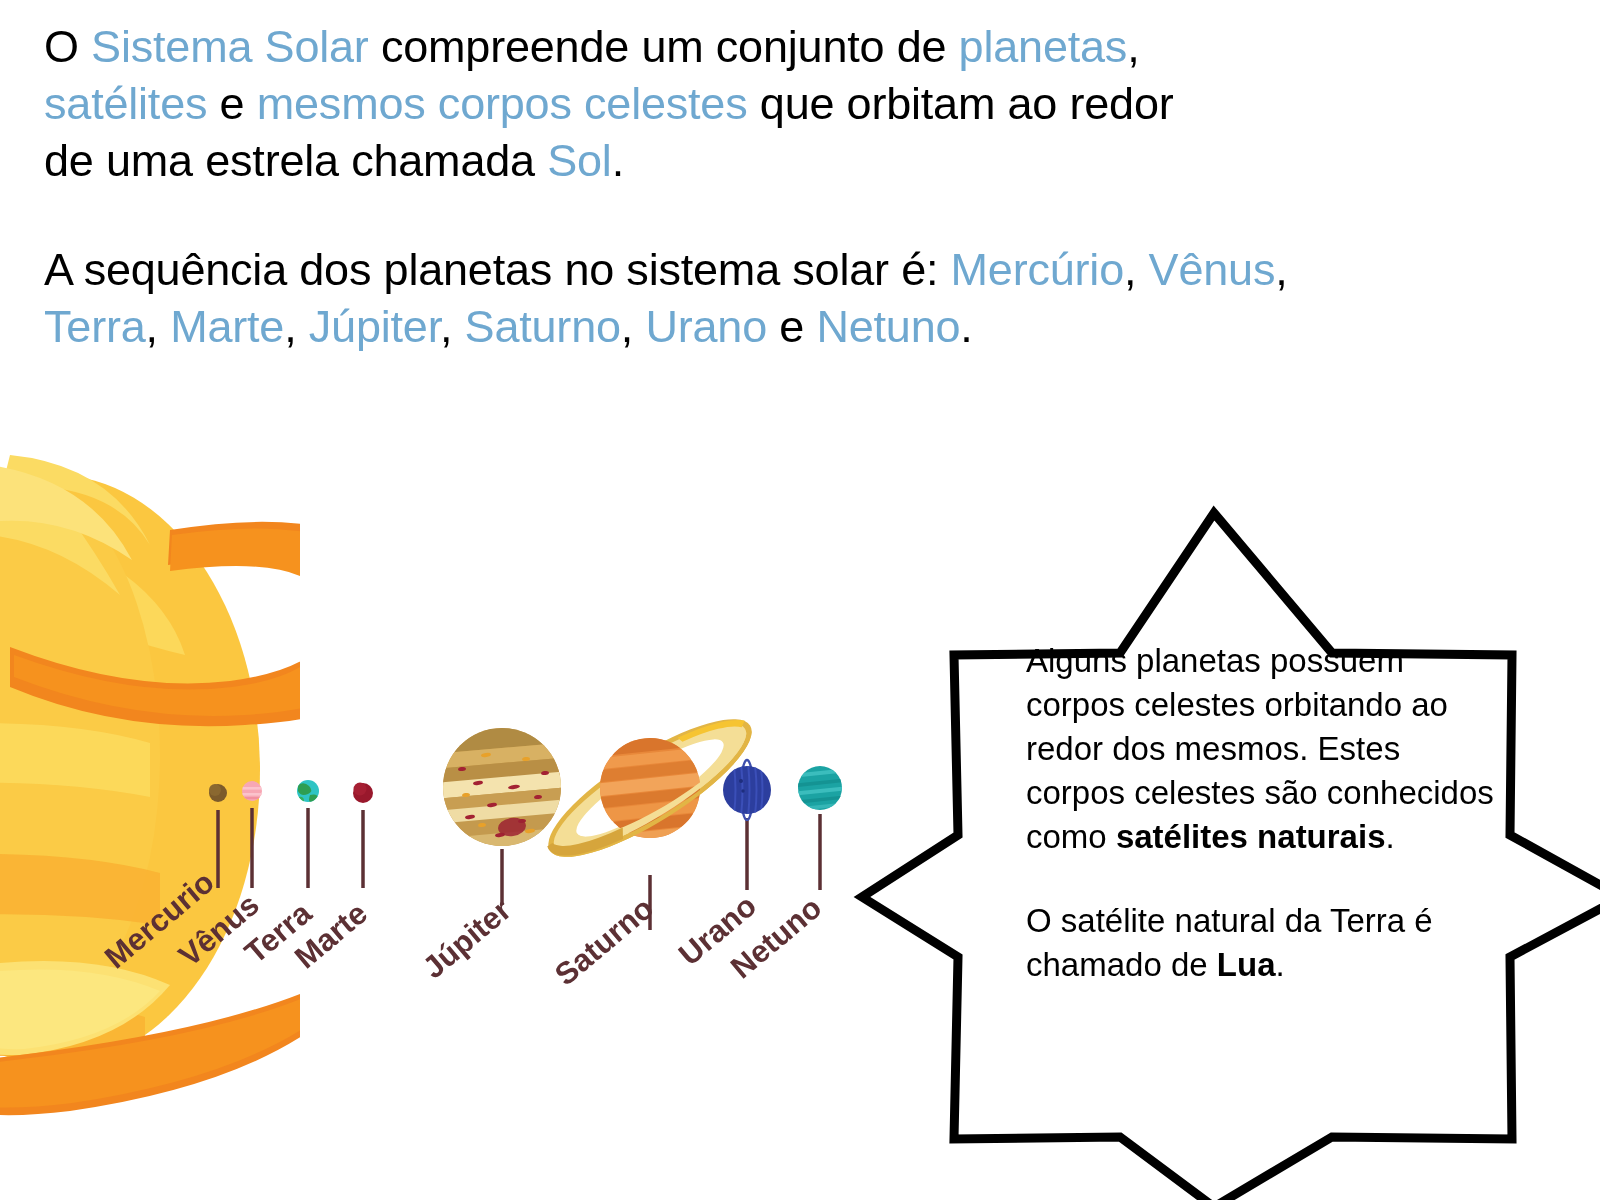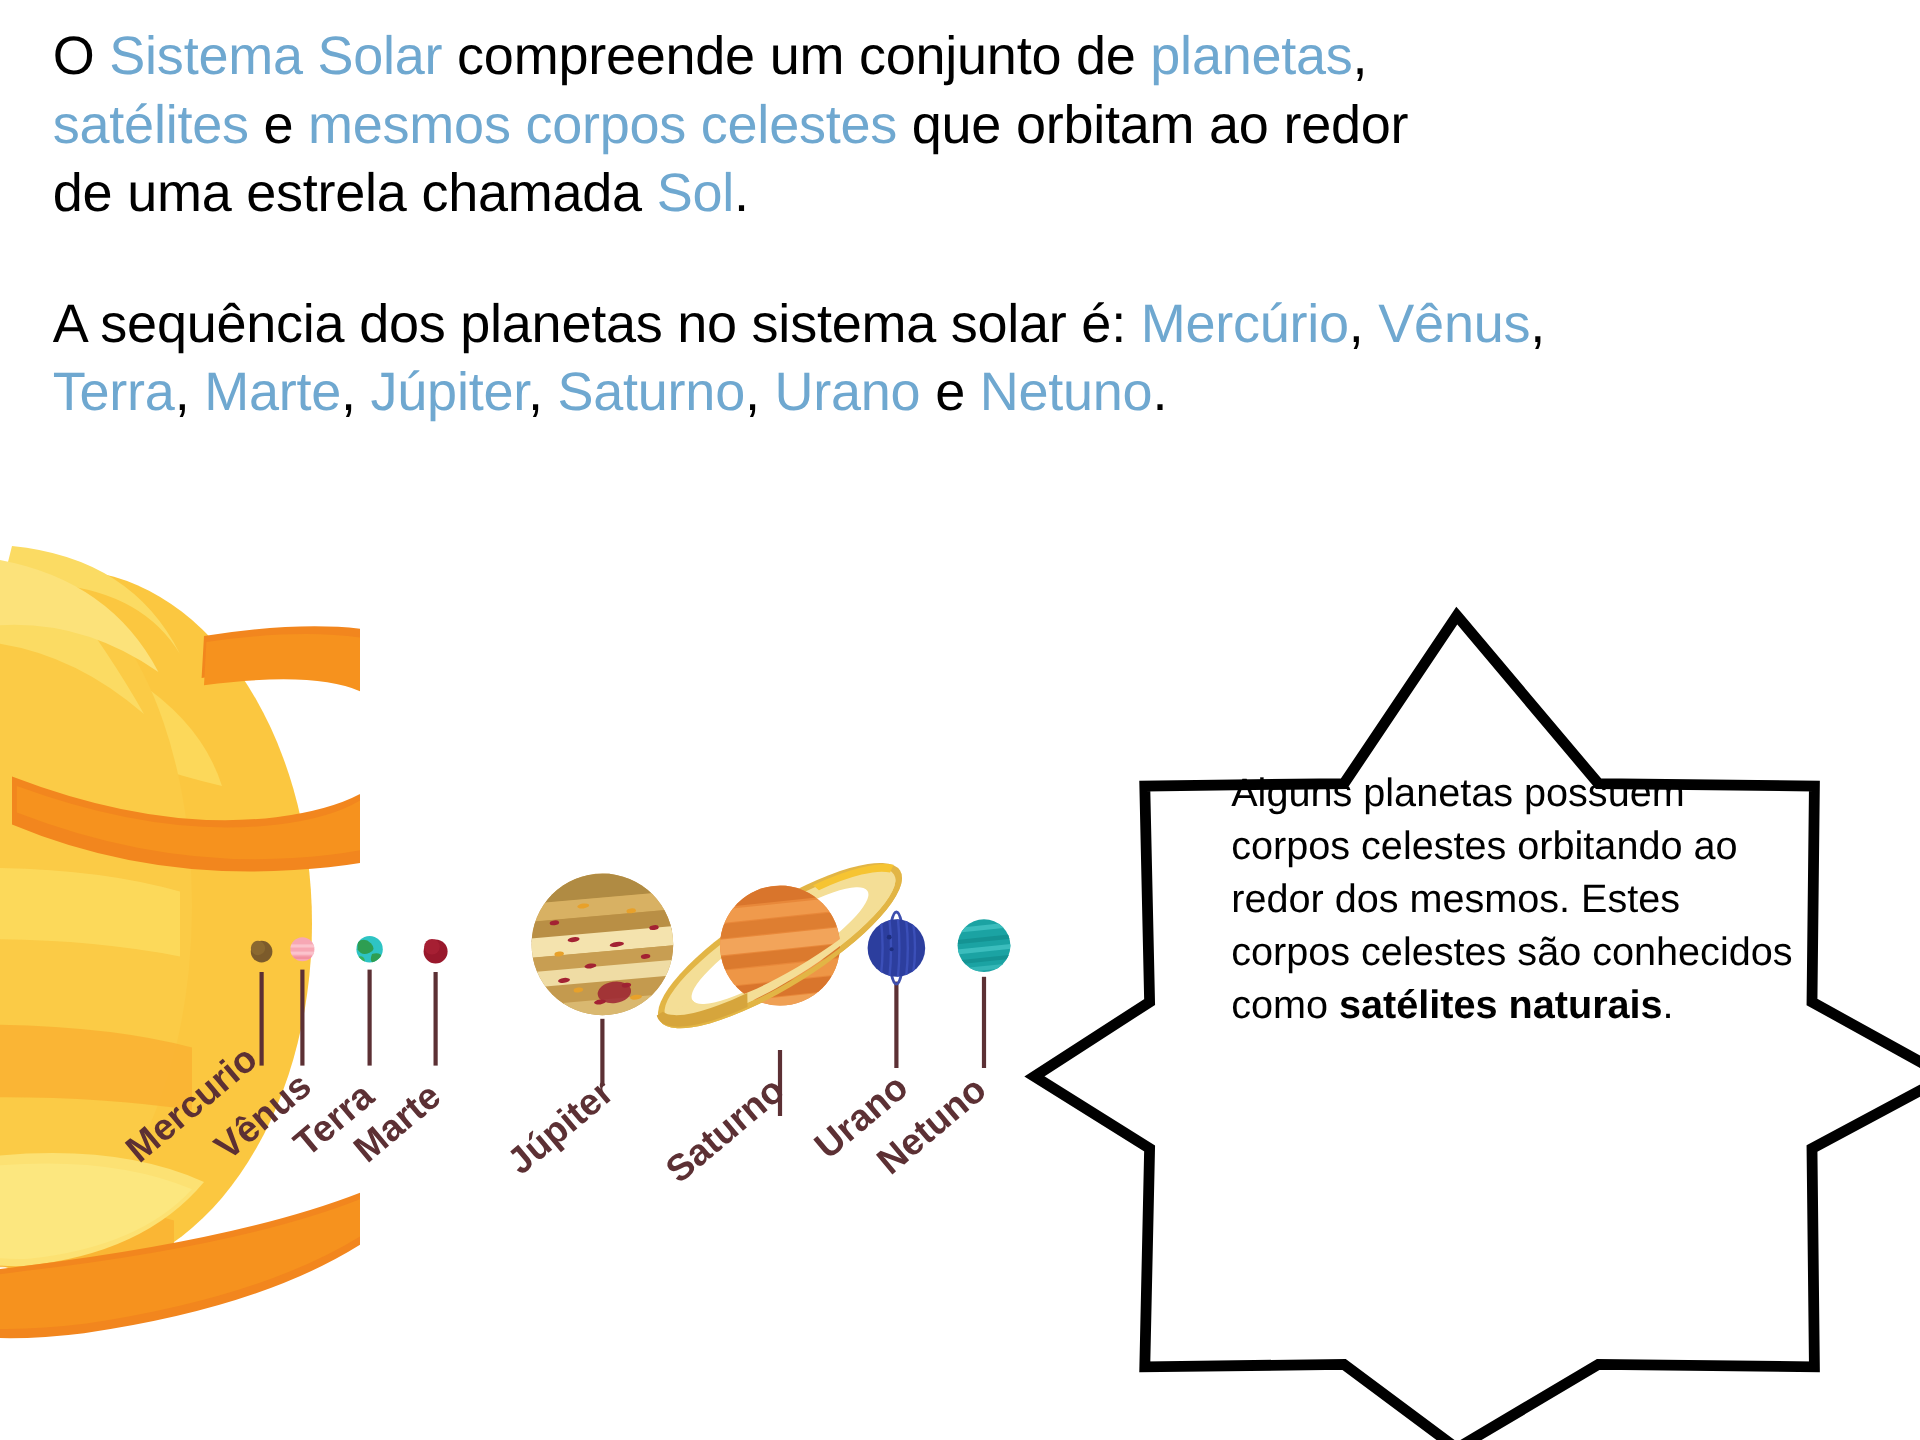--- a/index.html
+++ b/index.html
@@ -298,16 +298,18 @@
     </svg>
 
     <div class="callout-text">
       <div><span>Alguns planetas possuem
 corpos celestes orbitando
 ao redor dos mesmos.
 Estes corpos celestes são
 conhecidos como
 </span><span class="b">satélites naturais</span><span>.</span></div>
       <div class="callout-gap"></div>
+      <div><span>O satélite natural da Terra
+é chamado de </span><span class="b">Lua</span><span>.</span></div>
     </div>
   </div>
 
 </div>
 
 </body></html>

